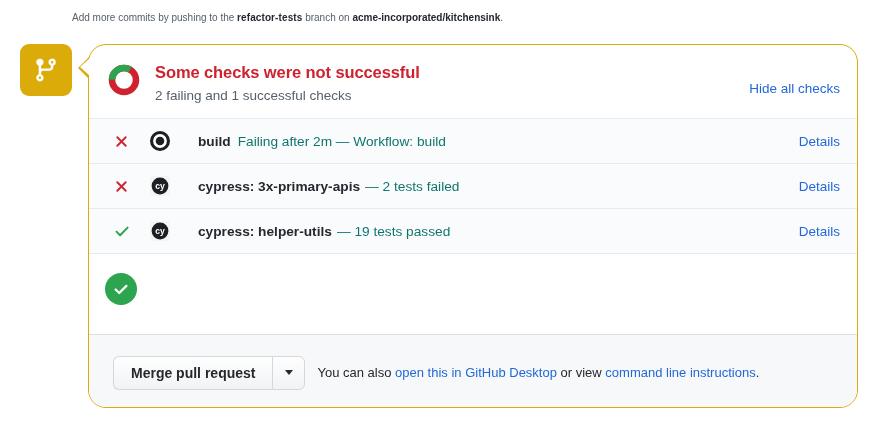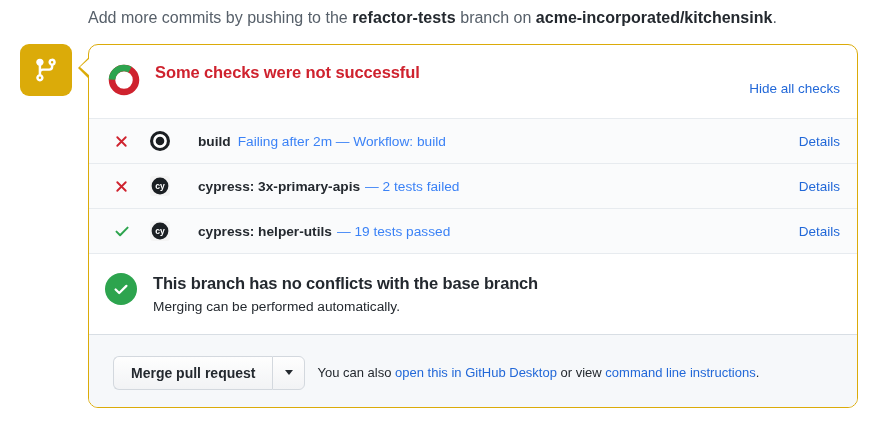--- a/index.html
+++ b/index.html
@@ -10,23 +10,23 @@
     font-family: "Liberation Sans", sans-serif;
     -webkit-font-smoothing: antialiased;
     overflow: hidden;
   }
 
   .page { position: relative; width: 887px; height: 426px; }
 
   
   .top-note {
     position: absolute;
-    left: 88px;
+    left: 72px;
     top: 8px;
-    font-size: 16px;
+    font-size: 10px;
     color: #57606a;
     line-height: 20px;
     white-space: nowrap;
   }
   .top-note b { color: #24292f; font-weight: 700; }
   .top-note .mono { font-family: "Liberation Sans", sans-serif; letter-spacing: .1px; }
 
   
   .badge-icon {
     position: absolute;
@@ -42,21 +42,21 @@
   }
 
   
   .merge-box {
     position: absolute;
     left: 88px;
     top: 44px;
     width: 770px;
     height: 364px;
     border: 1px solid #dbab09;
-    border-radius: 10px;
+    border-radius: 18px;
     background: #ffffff;
     overflow: hidden;
   }
   
   .notch-outer {
     position: absolute;
     left: 78px;
     top: 57px;
     width: 11px;
     height: 22px;
@@ -147,21 +147,21 @@
   }
   .check-name {
     font-size: 13.7px;
     font-weight: 700;
     color: #24292f;
     margin-left: 28px;
     white-space: nowrap;
   }
   .check-desc {
     font-size: 13.7px;
-    color: #3b82f6;
+    color: #0f766e;
     margin-left: 7px;
     white-space: nowrap;
   }
   .check-row.tight .check-desc { margin-left: 5px; }
   .details-link {
     margin-left: auto;
     font-size: 13.5px;
     color: #2268d8;
     cursor: pointer;
   }
@@ -281,20 +281,21 @@
 
   <div class="merge-box">
 
     <div class="checks-header">
       <svg class="donut" width="34" height="34" viewBox="0 0 34 34">
         <circle cx="17" cy="17" r="12" fill="none" stroke="#cf222e" stroke-width="6.5"></circle>
         <circle cx="17" cy="17" r="12" fill="none" stroke="#2da44e" stroke-width="6.5" stroke-dasharray="25.13 50.27" stroke-dashoffset="18.85" transform="rotate(-90 17 17)"></circle>
       </svg>
       <div class="checks-header-text">
         <div class="checks-title">Some checks were not successful</div>
+        <div class="checks-sub">2 failing and 1 successful checks</div>
       </div>
       <div class="hide-all">Hide all checks</div>
     </div>
 
     <div class="check-row">
       <span class="status-mark">
         <svg width="15" height="15" viewBox="0 0 16 16">
           <path stroke="#cf222e" stroke-width="2" stroke-linecap="round" d="M3.5 3.5l9 9M12.5 3.5l-9 9"></path>
         </svg>
       </span>
@@ -339,24 +340,20 @@
       <span class="check-desc">— 19 tests passed</span>
       <span class="details-link">Details</span>
     </div>
 
     <div class="conflict-block">
       <span class="green-circle">
         <svg width="18" height="18" viewBox="0 0 16 16">
           <path fill="none" stroke="#ffffff" stroke-width="2" stroke-linecap="round" stroke-linejoin="round" d="M3.2 8.4l3.2 3.2L12.8 5.2"></path>
         </svg>
       </span>
-      <div class="conflict-text">
-        <div class="conflict-title">This branch has no conflicts with the base branch</div>
-        <div class="conflict-sub">Merging can be performed automatically.</div>
-      </div>
     </div>
 
     <div class="merge-footer">
       <div class="btn-group">
         <div class="merge-btn">Merge pull request</div>
         <div class="merge-caret">
           <span class="caret-tri"></span>
         </div>
       </div>
       <div class="footer-note">

